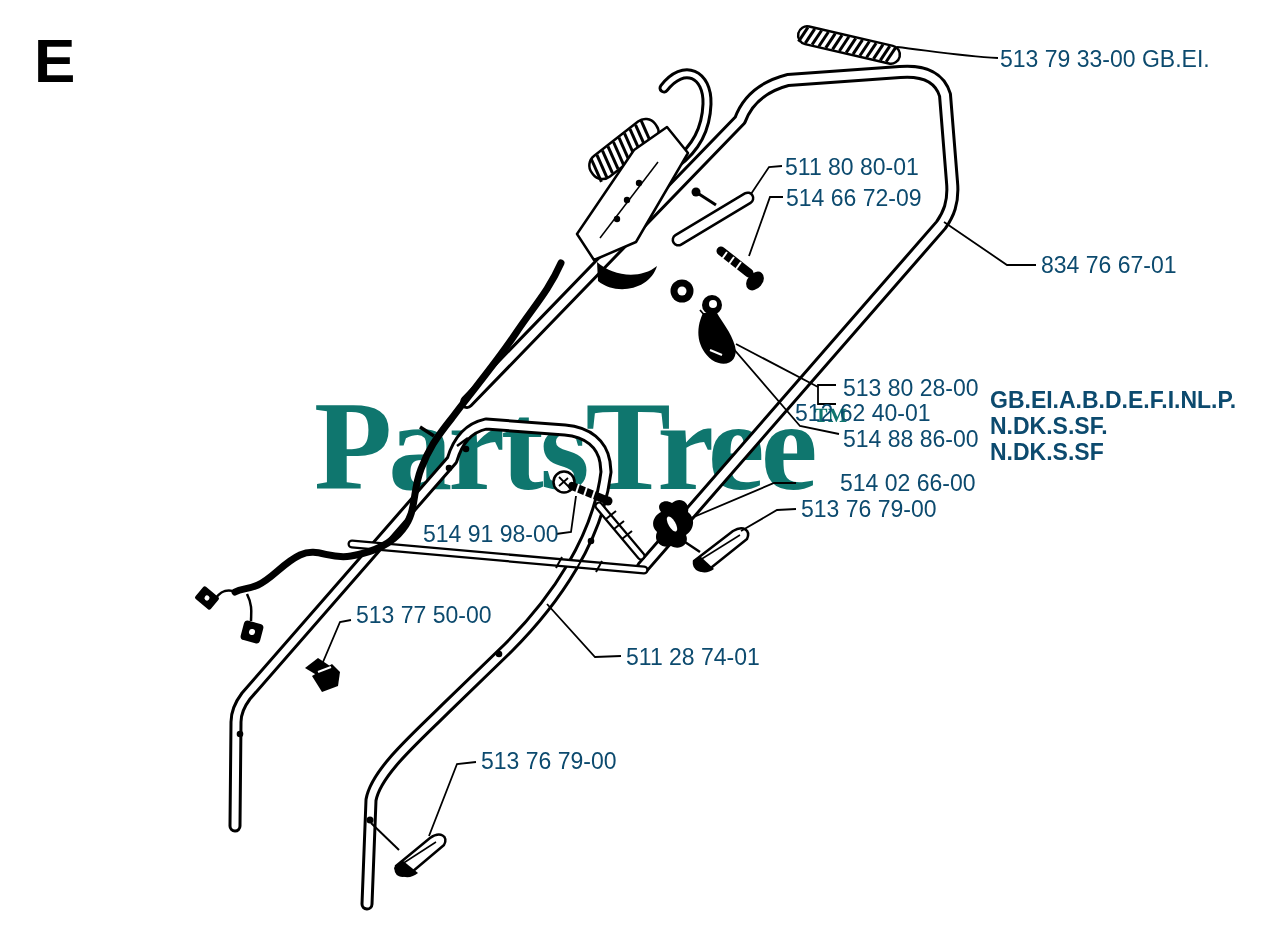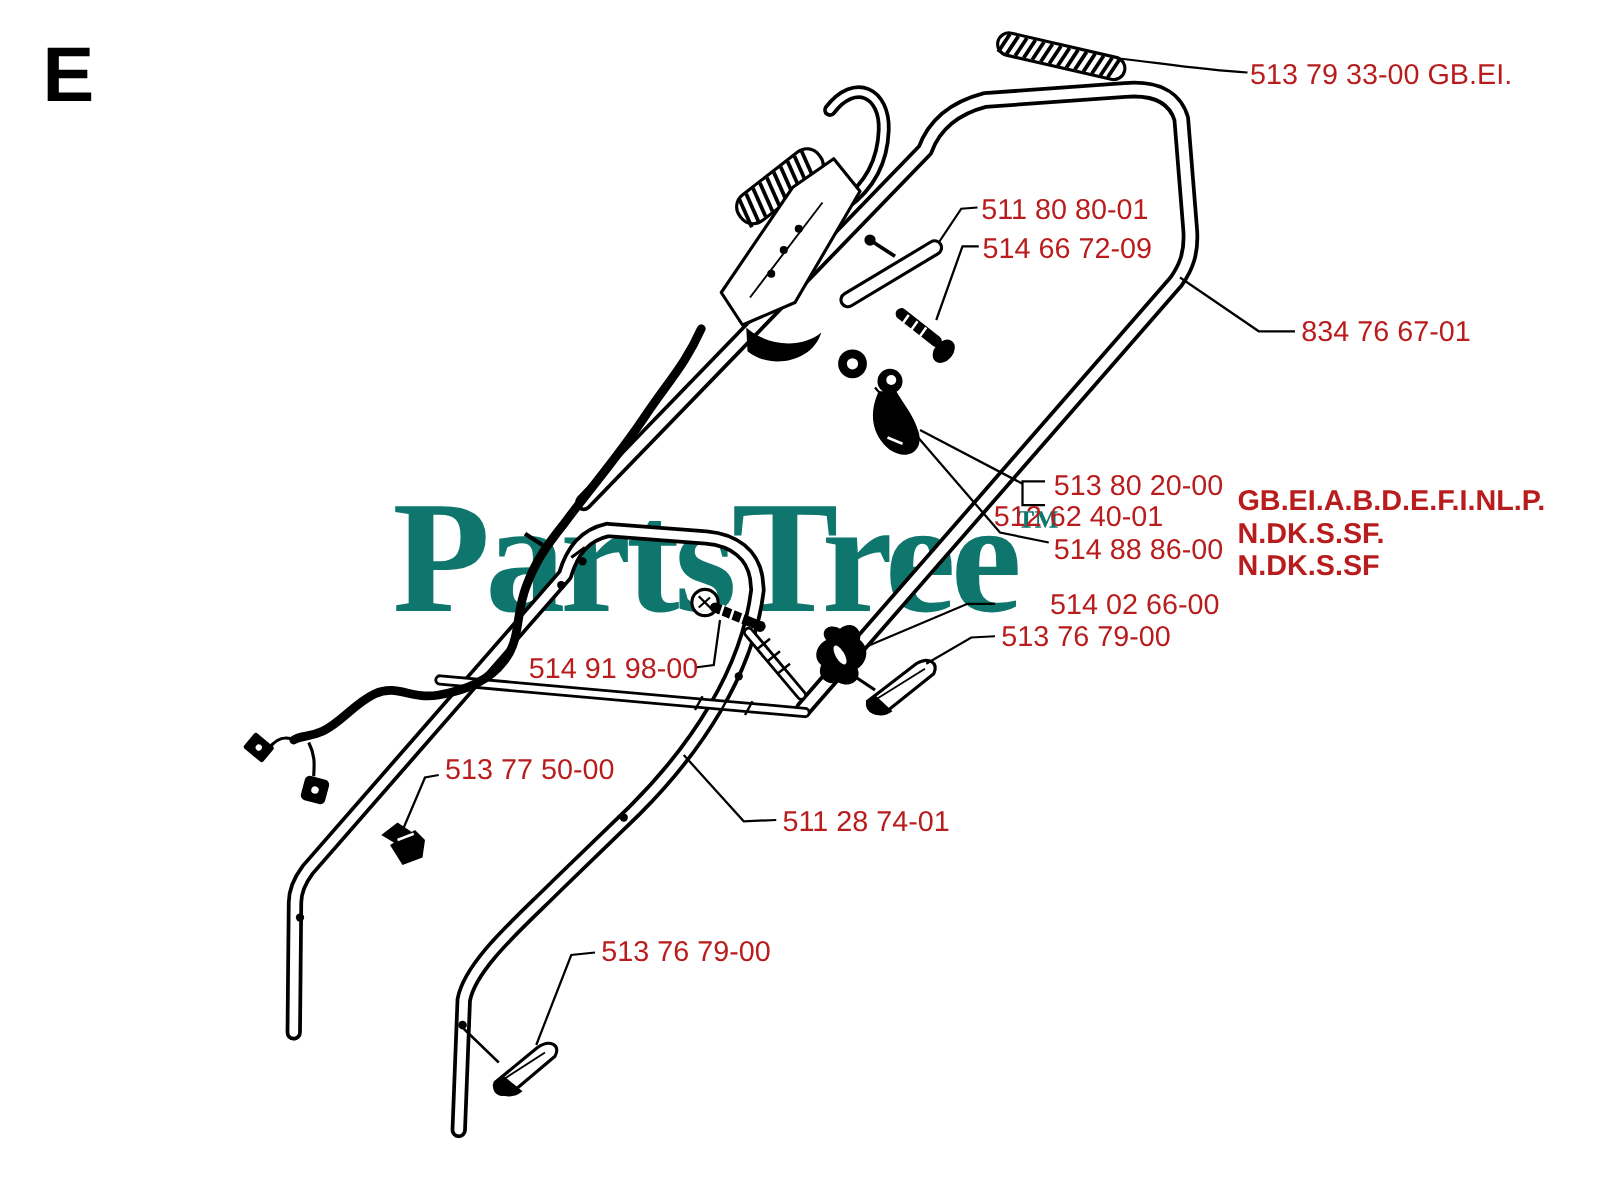--- a/index.html
+++ b/index.html
@@ -13,21 +13,21 @@
   }
   .watermark{
     position:absolute;left:314px;top:382px;z-index:0;
     font-family:"Liberation Serif",serif;font-weight:bold;font-size:128px;
     color:#0f766e;letter-spacing:-4px;line-height:1;white-space:nowrap;
     user-select:none;
   }
   .watermark .tm{font-size:34px;vertical-align:58px;letter-spacing:0;}
   svg.diagram{position:absolute;left:0;top:0;z-index:1;}
   .lbl{
-    position:absolute;z-index:2;font-size:23px;color:#b91c1c;line-height:1.05;
+    position:absolute;z-index:2;font-size:23px;color:#0c4a6e;line-height:1.05;
     white-space:nowrap;
   }
   .lbl.bold{font-weight:bold;margin-top:15px;}
 </style>
 </head>
 <body>
 
 <div class="watermark">
   <span>PartsTree</span><span class="tm">™</span>
 </div>
@@ -218,21 +218,21 @@
     <path d="M 351,620 L 340,622 L 323,662"></path>
     <path d="M 621,656 L 595,657 L 547,604"></path>
     <path d="M 476,762 L 457,764 L 429,836"></path>
   </g>
 </svg>
 
 <div class="lbl" style="left:1000px;top:47px">513 79 33-00 GB.EI.</div>
 <div class="lbl" style="left:785px;top:155px">511 80 80-01</div>
 <div class="lbl" style="left:786px;top:186px">514 66 72-09</div>
 <div class="lbl" style="left:1041px;top:253px">834 76 67-01</div>
-<div class="lbl" style="left:843px;top:376px">513 80 20-00</div>
+<div class="lbl" style="left:843px;top:376px">513 80 28-00</div>
 <div class="lbl" style="left:795px;top:401px">512 62 40-01</div>
 <div class="lbl" style="left:843px;top:427px">514 88 86-00</div>
 <div class="lbl bold" style="left:990px;top:373px">GB.EI.A.B.D.E.F.I.NL.P.</div>
 <div class="lbl bold" style="left:990px;top:399px">N.DK.S.SF.</div>
 <div class="lbl bold" style="left:990px;top:425px">N.DK.S.SF</div>
 <div class="lbl" style="left:840px;top:471px">514 02 66-00</div>
 <div class="lbl" style="left:801px;top:497px">513 76 79-00</div>
 <div class="lbl" style="left:423px;top:522px">514 91 98-00</div>
 <div class="lbl" style="left:356px;top:603px">513 77 50-00</div>
 <div class="lbl" style="left:626px;top:645px">511 28 74-01</div>

